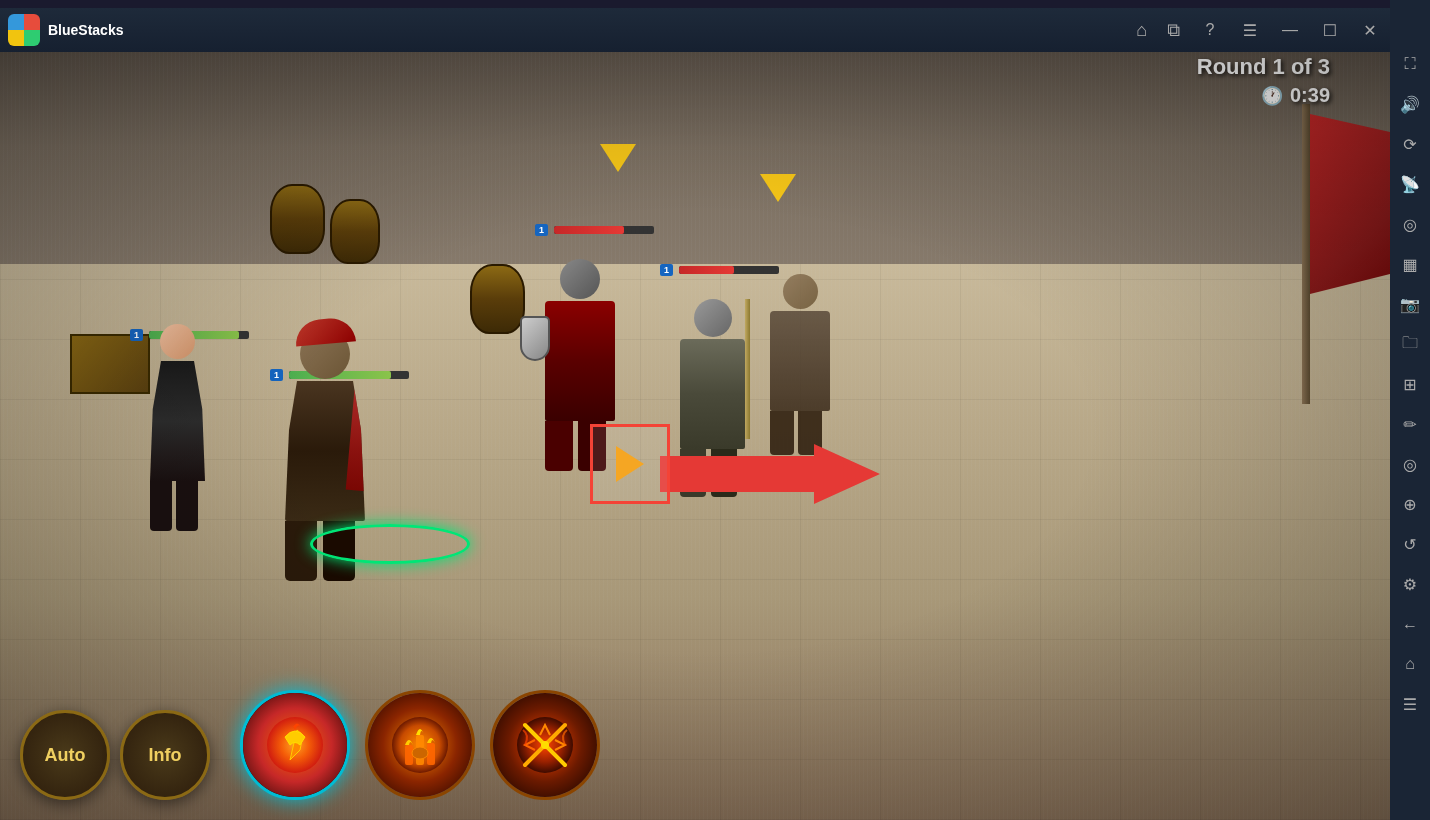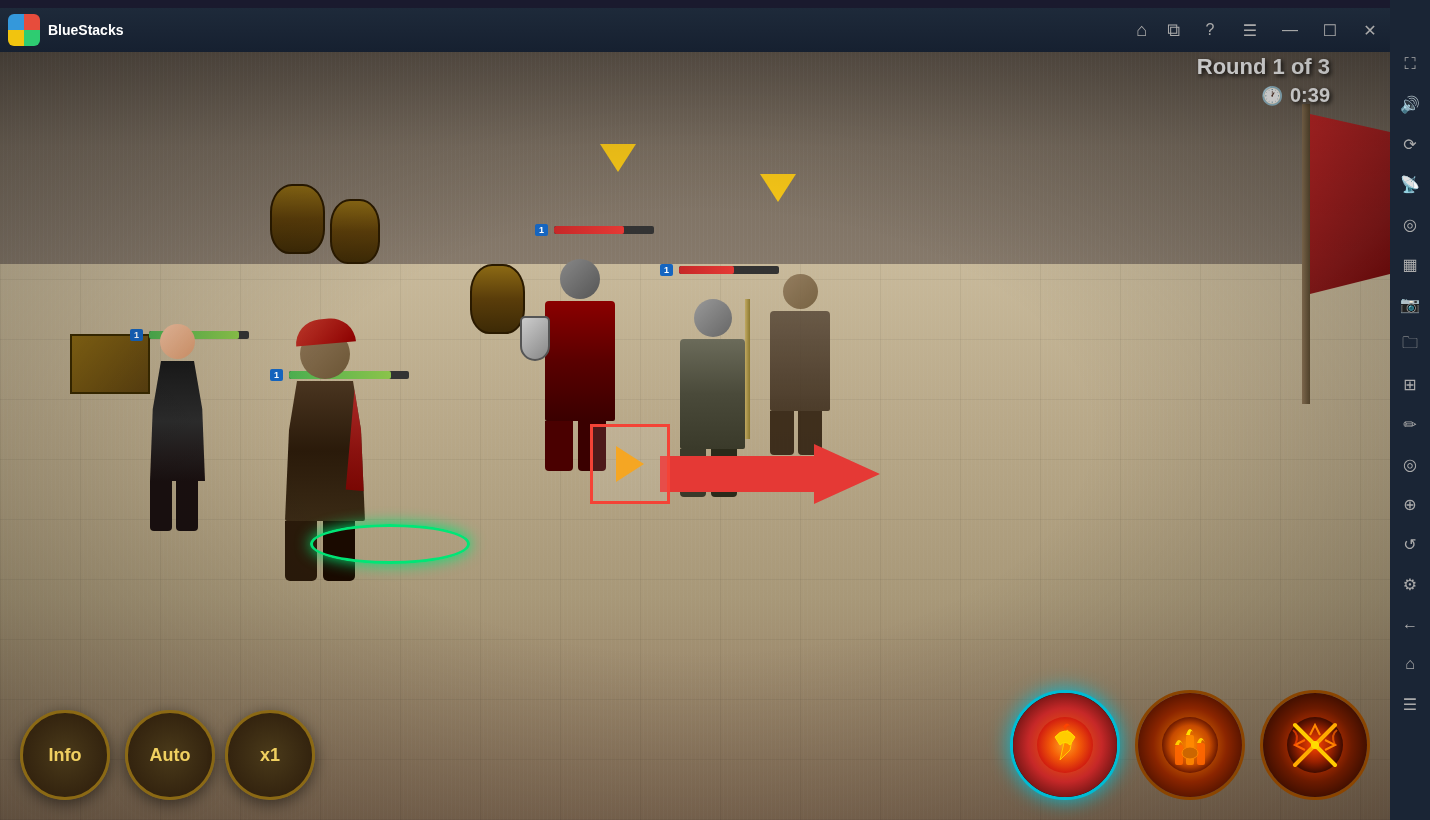--- a/index.html
+++ b/index.html
@@ -423,25 +423,24 @@
     <div id="timer-row">
       <span id="timer-icon">🕐</span>
       <span id="timer-text">0:39</span>
     </div>
   </div>
 
   <div class="vignette"></div>
 
   <div id="bottom-ui">
 
+    <div id="auto-btn">Auto</div>
+
     <div id="info-btn">Info</div>
 
-    <div id="auto-btn">Auto</div>
-
-    <div id="x1-btn">x1</div>
 
     <div class="skill-btn active">
       <div class="skill1-bg">
         <svg width="60" height="60" viewBox="0 0 60 60">
           <defs>
             <radialGradient id="g1" cx="50%" cy="50%" r="50%">
               <stop offset="0%" stop-color="#ffdd44"></stop>
               <stop offset="50%" stop-color="#ff6600"></stop>
               <stop offset="100%" stop-color="#cc0000"></stop>
             </radialGradient>

